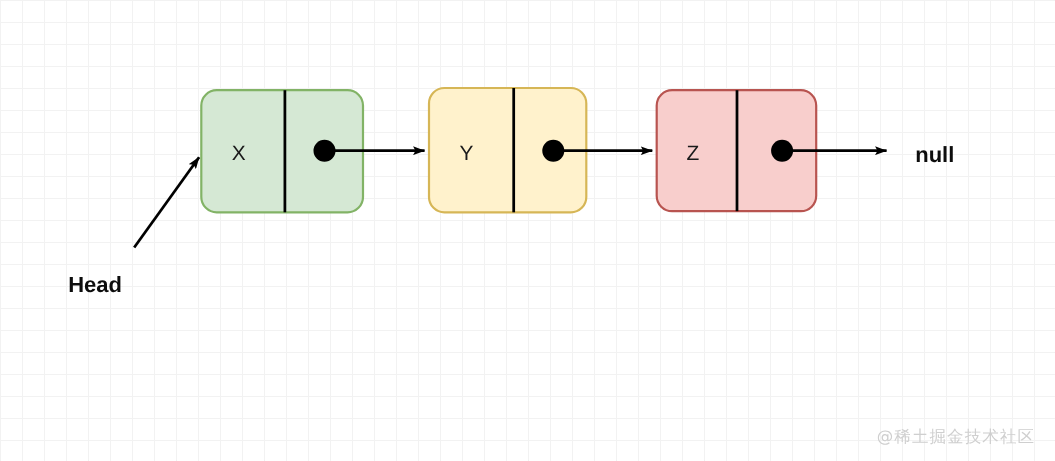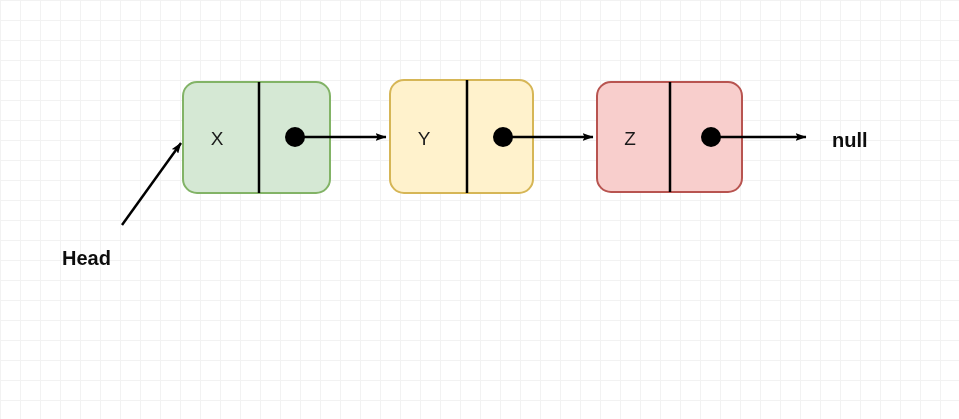--- a/index.html
+++ b/index.html
@@ -94,14 +94,15 @@
     <line x1="711" y1="137" x2="806" y2="137" stroke="#000000" stroke-width="2.5" marker-end="url(#arrowhead)"></line>
 
     <line x1="122" y1="225" x2="181" y2="143" stroke="#000000" stroke-width="2.5" marker-end="url(#arrowhead)"></line>
 
     <text class="bold-label" x="62" y="265">Head</text>
 
     <text class="bold-label" x="832" y="147">null</text>
 
   </svg>
 
+  <div class="watermark-text">@稀土掘金技术社区</div>
 
 </div>
 
 </body></html>

